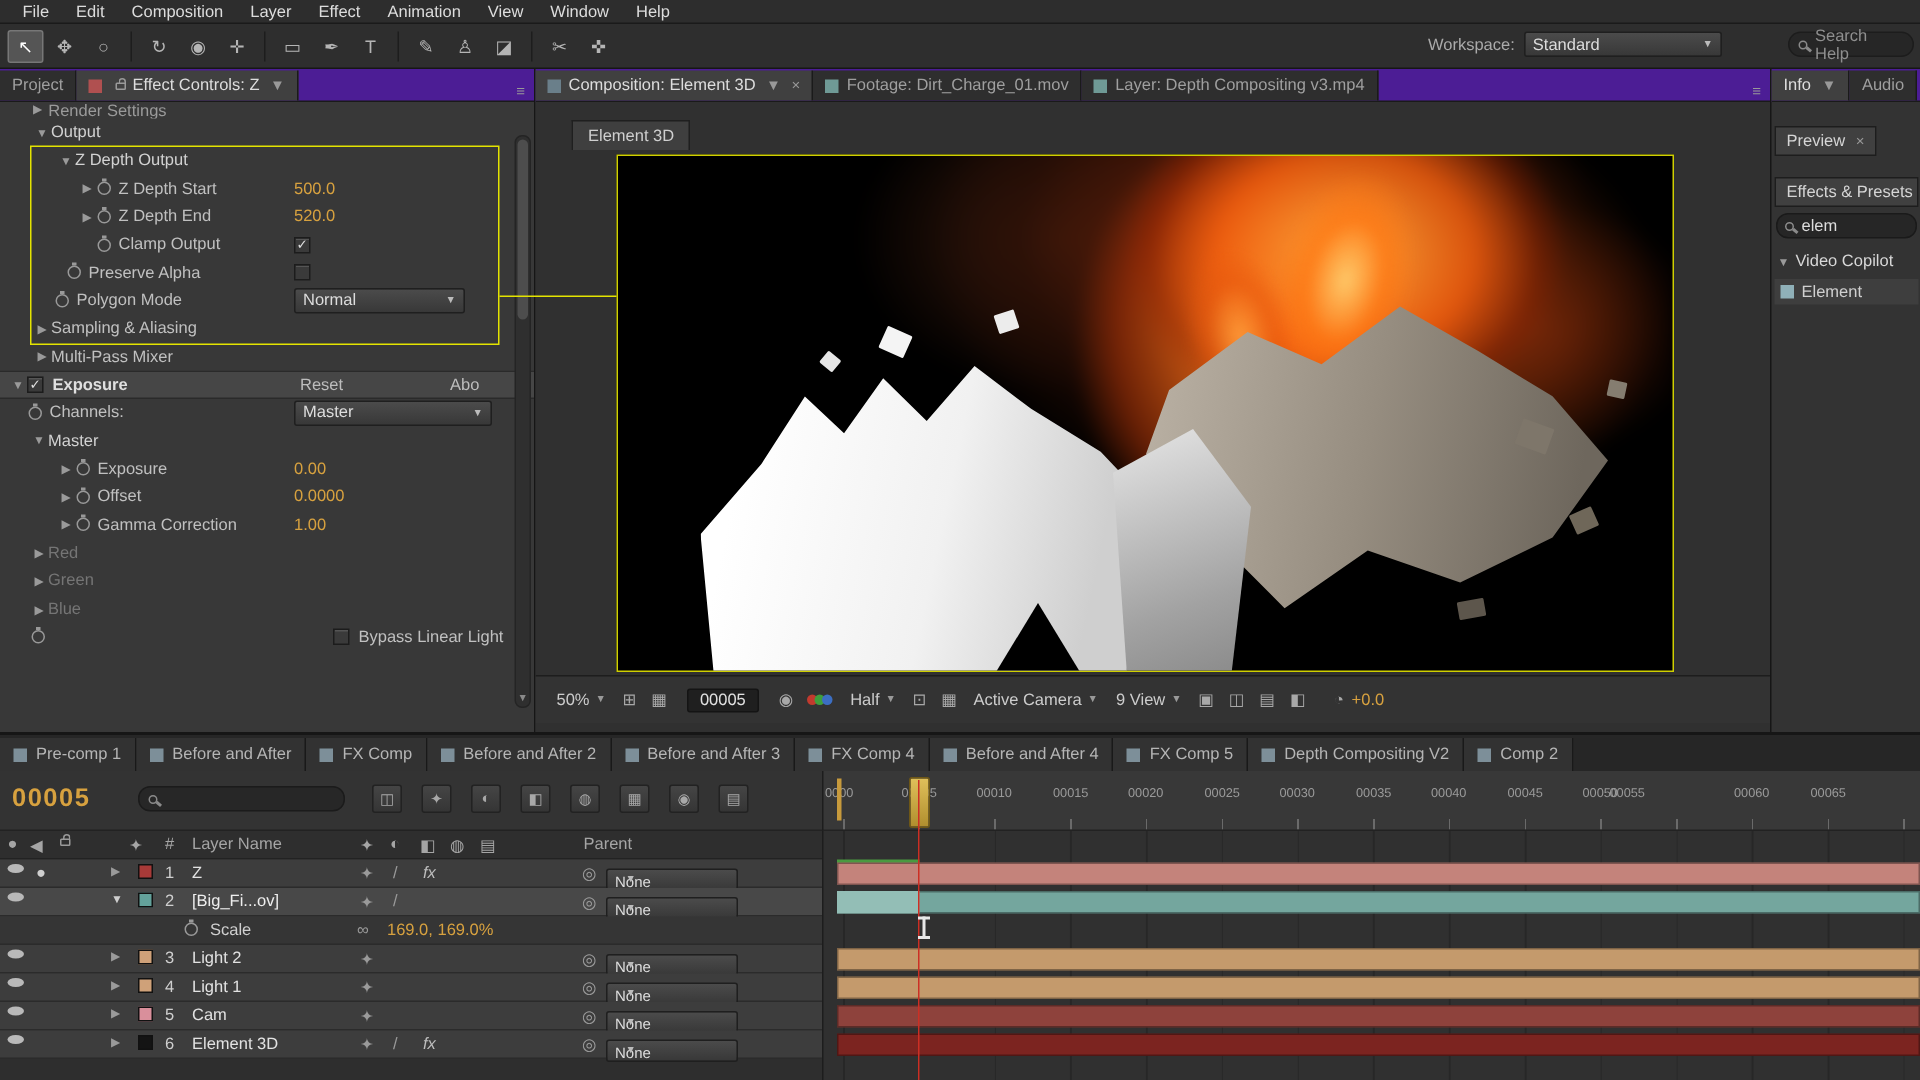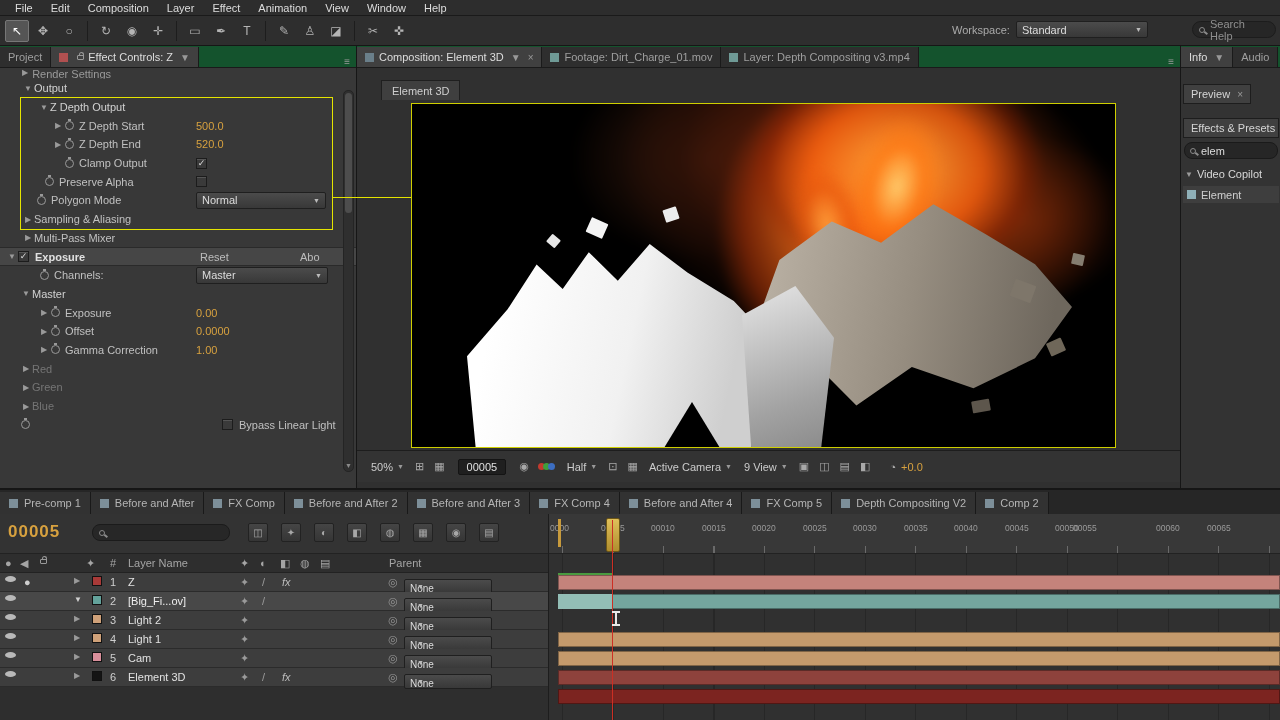--- a/index.html
+++ b/index.html
@@ -18,21 +18,21 @@
 .ws{position:absolute;left:952px;top:5px;display:flex;align-items:center}
 .ws-label{color:#aaa;margin-right:6px}
 .dd{display:inline-flex;align-items:center;background:linear-gradient(#4b4b4b,#383838);border:1px solid #1f1f1f;border-radius:2px;height:17px;padding:0 5px;color:#ddd;white-space:nowrap}
 .dd .arr{margin-left:7px;font-size:7px;color:#bbb}
 .ws .dd{width:132px;justify-content:space-between}
 .searchhelp{position:absolute;left:1192px;top:5px;width:84px;height:17px;background:#262626;border:1px solid #1c1c1c;border-radius:9px;display:flex;align-items:center;padding:0 6px;color:#8f8f8f}
 .mag{display:inline-block;width:6px;height:6px;border:1.5px solid #8a8a8a;border-radius:50%;position:relative;margin-right:5px;flex:none}
 .mag::after{content:'';position:absolute;width:4px;height:1.5px;background:#8a8a8a;right:-3.5px;bottom:-1.5px;transform:rotate(40deg)}
 
 
-.tabstrip{display:flex;align-items:flex-end;background:#14532d;height:22px;border-bottom:1px solid #1a1a1a}
+.tabstrip{display:flex;align-items:flex-end;background:#4c1d95;height:22px;border-bottom:1px solid #1a1a1a}
 .ptab{height:20px;display:flex;align-items:center;padding:0 8px;background:#2e2e2e;color:#9f9f9f;border-right:1px solid #1a1a1a;white-space:nowrap}
 .ptab.on{background:#404040;color:#ddd}
 .tclose{margin-left:7px;color:#999;font-size:10px}
 .pmenu{margin-left:auto;color:#999;padding:0 6px;font-size:10px}
 .sq{width:9px;height:9px;display:inline-block;margin-right:5px;flex:none}
 
 
 .lpanel{position:absolute;left:0;top:46px;width:357px;height:442px;background:#383838;border-right:1px solid #161616;overflow:hidden}
 .fxhead{height:18px;display:flex;align-items:center;padding-left:6px;background:#383838;border-bottom:1px solid #2a2a2a;color:#cfcfcf}
 .clipped{height:11px;overflow:hidden;color:#9a9a9a;padding-left:22px;display:flex;align-items:flex-start}
@@ -247,42 +247,42 @@
       <span class="stopw"></span>
       <span>Preserve Alpha</span>
       <span class="rv">
           <span class="cb"></span>
         </span>
     </div>
     <div class="erow" style="padding-left:36px">
       <span class="stopw"></span>
       <span>Polygon Mode</span>
       <span class="rv">
-          <span class="dd" style="width:130px;justify-content:space-between">
+          <span class="dd" style="width:114px;justify-content:space-between">
             <span>Normal</span>
             <span class="arr">▼</span>
           </span>
         </span>
     </div>
     <div class="erow" style="padding-left:22px">
       <span class="tw">▶</span>
       <span>Sampling &amp; Aliasing</span>
     </div>
     <div class="erow" style="padding-left:22px">
       <span class="tw">▶</span>
       <span>Multi-Pass Mixer</span>
     </div>
     <div class="erow fxband" style="padding-left:6px">
       <span class="tw">▼</span>
       <span class="cb" style="margin-right:6px">✓</span>
       <b>Exposure</b>
       <span class="link-reset">Reset</span>
       <span class="link-about">Abo</span>
     </div>
-    <div class="erow" style="padding-left:39px">
+    <div class="erow" style="padding-left:18px">
       <span class="stopw"></span>
       <span>Channels:</span>
       <span class="rv">
           <span class="dd" style="width:132px;justify-content:space-between">
             <span>Master</span>
             <span class="arr">▼</span>
           </span>
         </span>
     </div>
     <div class="erow" style="padding-left:20px">
@@ -578,20 +578,26 @@
         <span style="left:262px;color:#9a9a9a">/</span>
         <span class="pwhip">◎</span>
         <span class="pdd">
             <span class="dd">
               <span>None</span>
               <span class="arr">▼</span>
             </span>
           </span>
       </div>
 
+      <div class="lrow prop">
+        <span class="stopw" style="position:absolute;left:122px;top:4px"></span>
+        <span style="left:140px">Scale</span>
+        <span style="left:238px;color:#9a9a9a">∞</span>
+        <span style="left:258px" class="val">169.0, 169.0%</span>
+      </div>
 
       <div class="lrow">
         <span class="eye"></span>
         <span style="left:74px;font-size:8px;color:#9a9a9a">▶</span>
         <span class="swatch c3"></span>
         <span style="left:110px">3</span>
         <span style="left:128px;color:#e2e2e2">Light 2</span>
         <span style="left:240px;color:#9a9a9a">✦</span>
         <span class="pwhip">◎</span>
         <span class="pdd">

